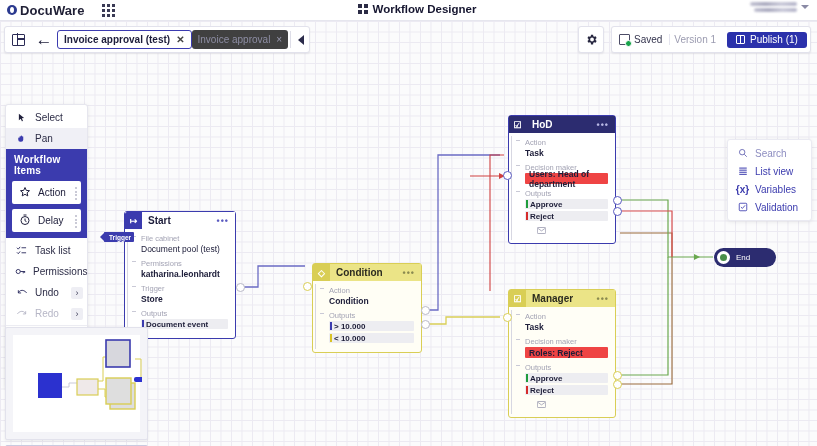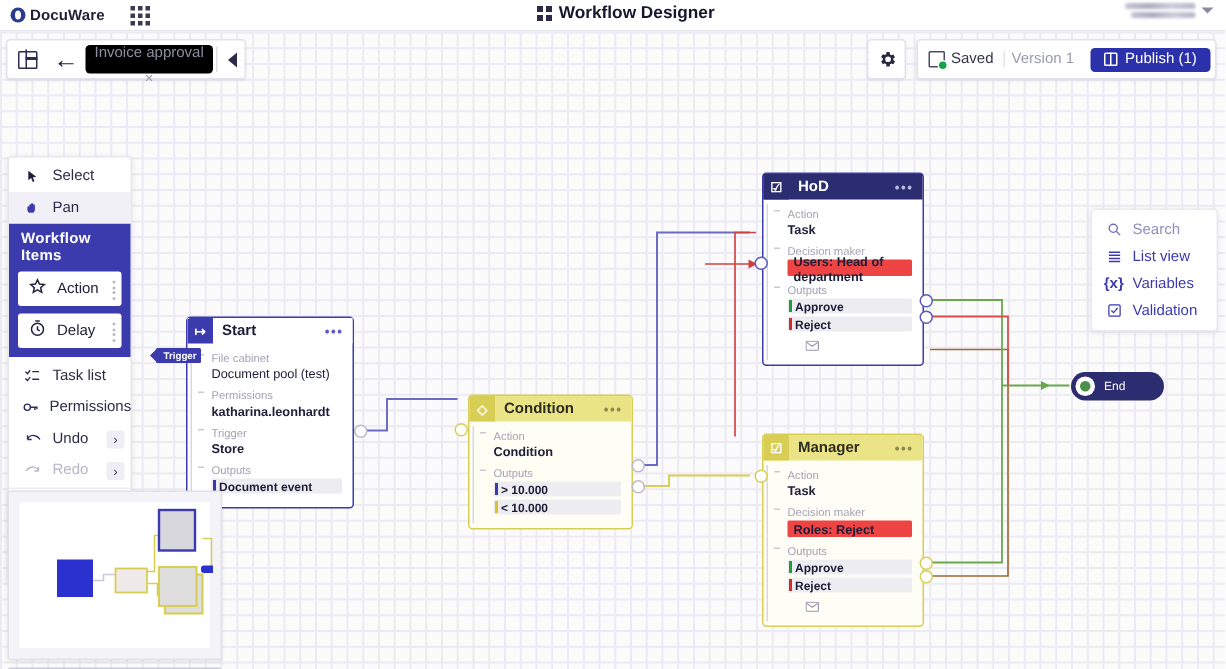--- a/index.html
+++ b/index.html
@@ -20,21 +20,21 @@
   }
   .brand-logo{ display:flex; align-items:center; gap:3px; margin-left:7px; }
   .dw-circle{
     width:10px;height:10px;border-radius:50%;
     background:#2b3a8f; position:relative;
   }
   .dw-circle:after{
     content:""; position:absolute; left:3px; top:2px;
     width:4px;height:6px;border-radius:50%; background:#fff;
   }
-  .brand-name{ font-size:10px; font-weight:bold; color:#1f1f35; letter-spacing:.1px;}
+  .brand-name{ font-size:13px; font-weight:bold; color:#1f1f35; letter-spacing:.1px;}
   .app-grid{ margin-left:17px; display:grid; grid-template-columns:repeat(3,3px);
     grid-template-rows:repeat(3,3px); gap:2px; cursor:pointer;}
   .app-grid i{ display:block; width:3px;height:3px;background:#3a3a55; }
   .brand-title{
     position:absolute; left:358px; top:3px;
     display:flex; align-items:center; gap:5px;
     font-size:11.5px; font-weight:bold; color:#161630;
   }
   .title-ico{ display:grid; grid-template-columns:repeat(2,4px);
     grid-template-rows:repeat(2,4px); gap:1.5px;}
@@ -80,21 +80,21 @@
   .panel-ico{ width:13px;height:12px;border:1.5px solid #2b2b55; border-radius:1px; position:relative;}
   .panel-ico:after{ content:""; position:absolute; left:4px; top:-1.5px; bottom:-1.5px; width:1.5px; background:#2b2b55;}
   .panel-ico:before{ content:""; position:absolute; left:4px; top:3.5px; right:-1.5px; height:1.5px; background:#2b2b55;}
   .arrow-back{ font-size:17px; color:#20203c; line-height:1; font-weight:bold;}
   .tb-sep{ width:1px;height:17px;background:#dedee8; margin:0 2px;}
   .tab{
     display:flex;align-items:center; gap:6px; height:19px; padding:0 6px;
     border-radius:3px; font-size:10px; cursor:pointer; white-space:nowrap;
   }
   .tab.active{ border:1.3px solid #3b3bb0; color:#1c1c3a; font-weight:bold; background:#fff;}
-  .tab.inactive{ background:#000000; color:#8d8da3;flex-direction:column; }
+  .tab.inactive{ background:#404040; color:#8d8da3; }
   .tab .x{ font-size:10px; color:#444; }
   .tab.inactive .x{ color:#9a9ab0; }
   .collapse-btn{
     width:16px;height:25px;display:flex;align-items:center;justify-content:center;cursor:pointer;
   }
   .tri-left{ width:0;height:0;border-top:5px solid transparent;border-bottom:5px solid transparent;
     border-right:6px solid #2b2b4a;}
 
   .tb-gear{
     position:absolute; top:5px; left:578px; width:26px;height:27px;
@@ -342,20 +342,24 @@
       <path d="M 504 155 L 470 155 L 470 155" fill="none" stroke="#cf4040" stroke-width="1.1"></path>
       <path d="M 470 155 L 470 290" fill="none" stroke="#6b6bc4" stroke-width="0"></path>
     </svg>
 
     <div class="tb-left">
       <div class="tb-btn">
         <div class="panel-ico"></div>
       </div>
       <div class="tb-btn">
         <span class="arrow-back">←</span>
+      </div>
+      <div class="tab active">
+        <span>Invoice approval (test)</span>
+        <span class="x">✕</span>
       </div>
       <div class="tab inactive">
         <span>Invoice approval</span>
         <span class="x">×</span>
       </div>
       <div class="tb-sep"></div>
       <div class="collapse-btn">
         <span class="tri-left"></span>
       </div>
     </div>

